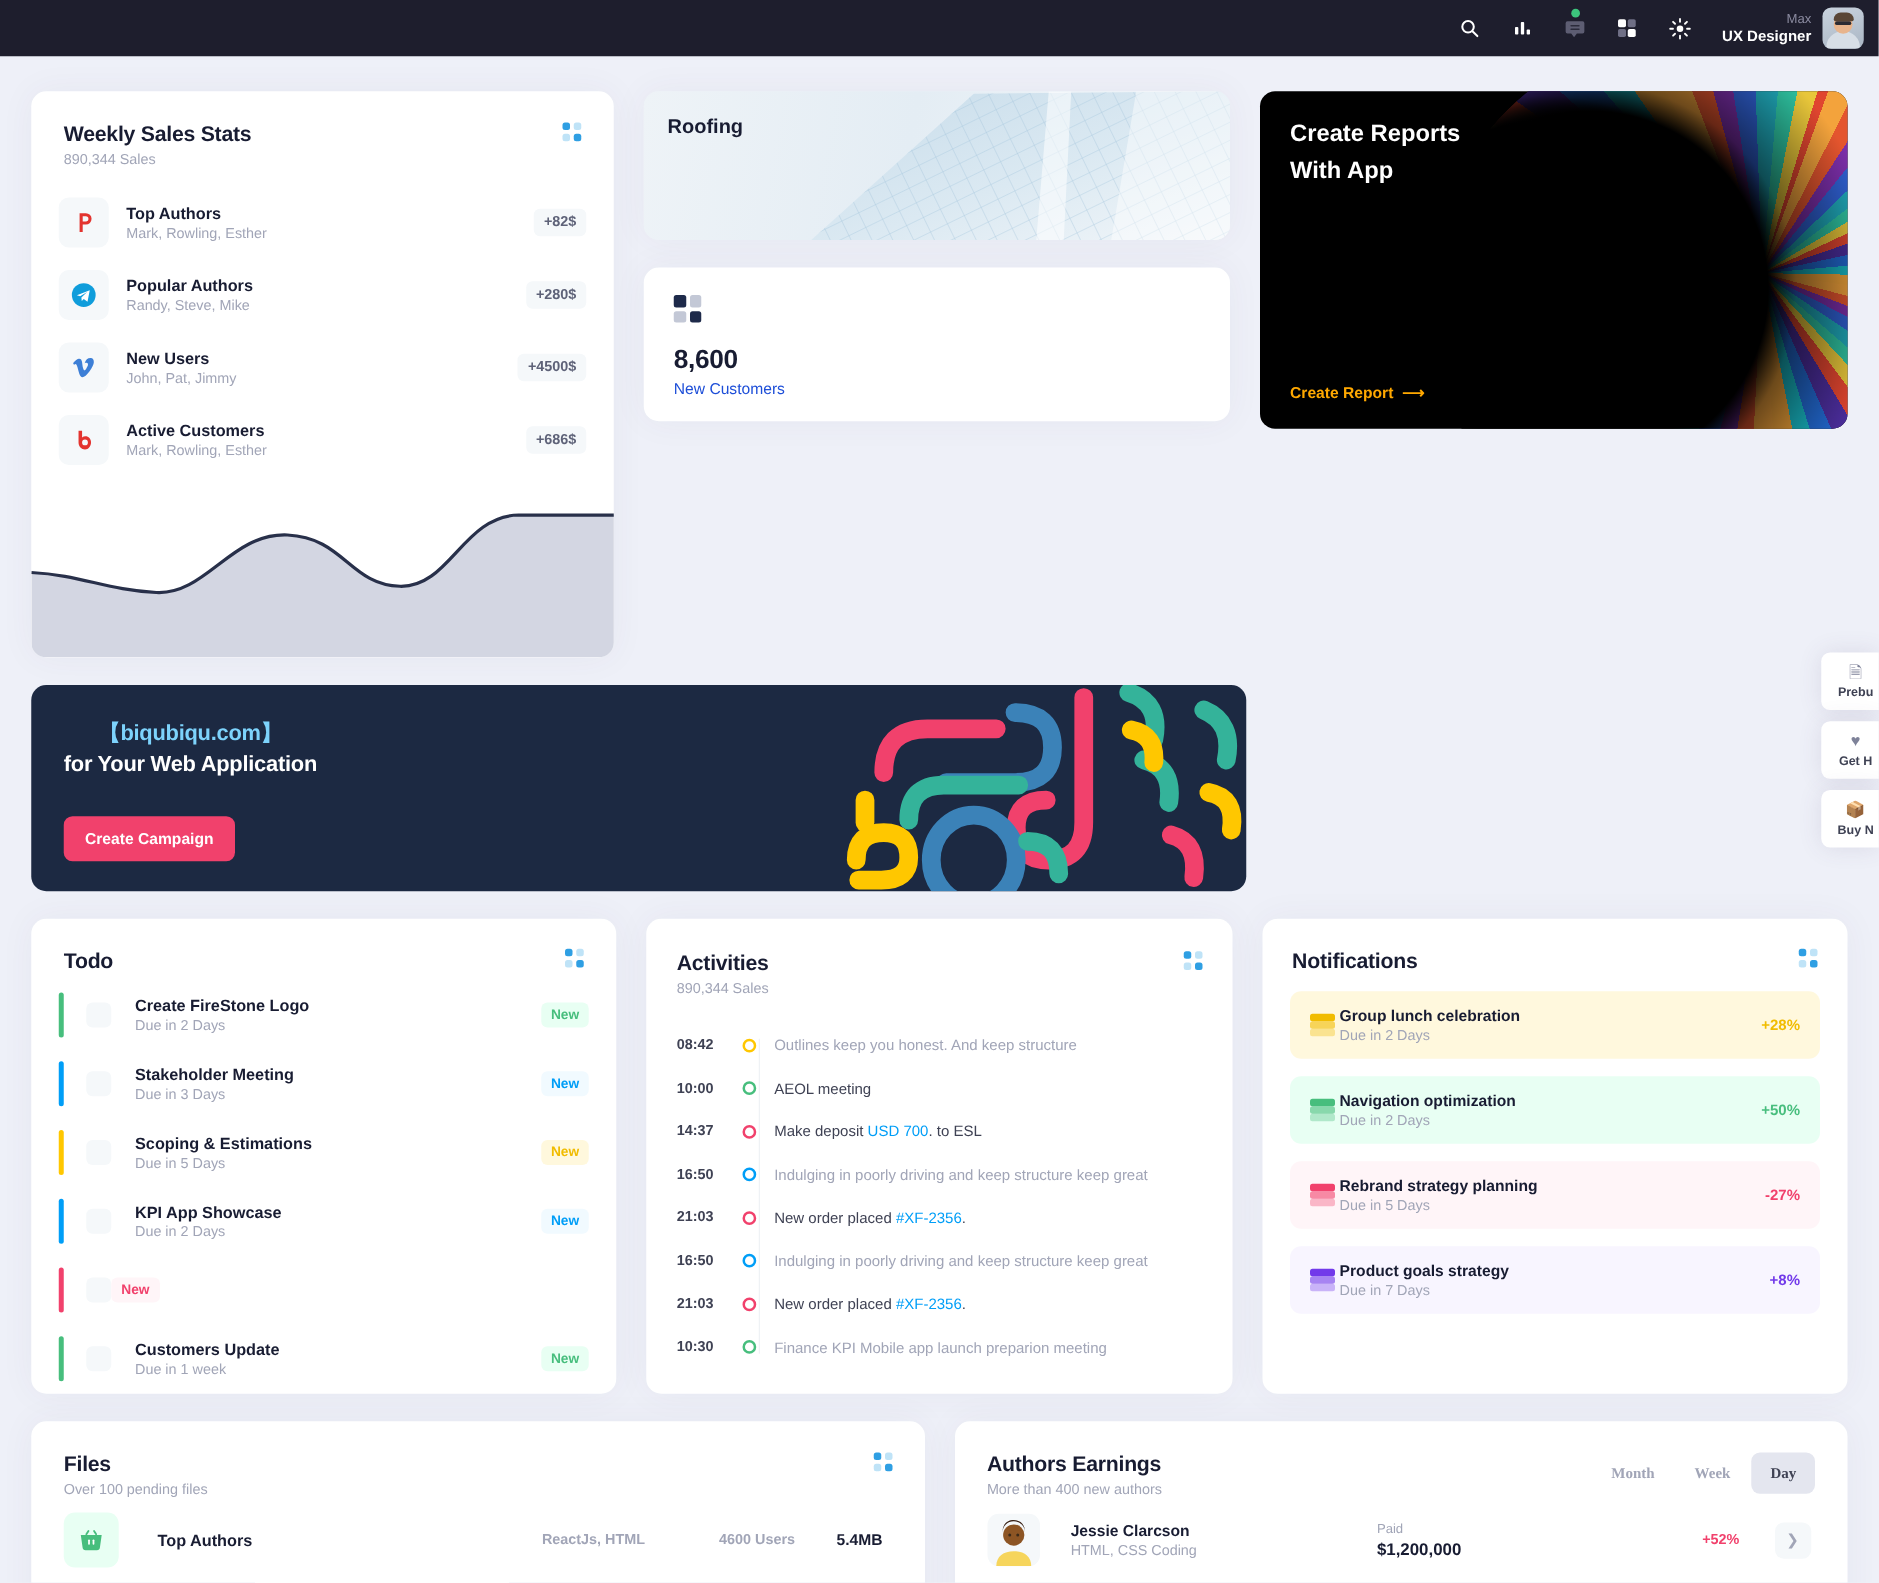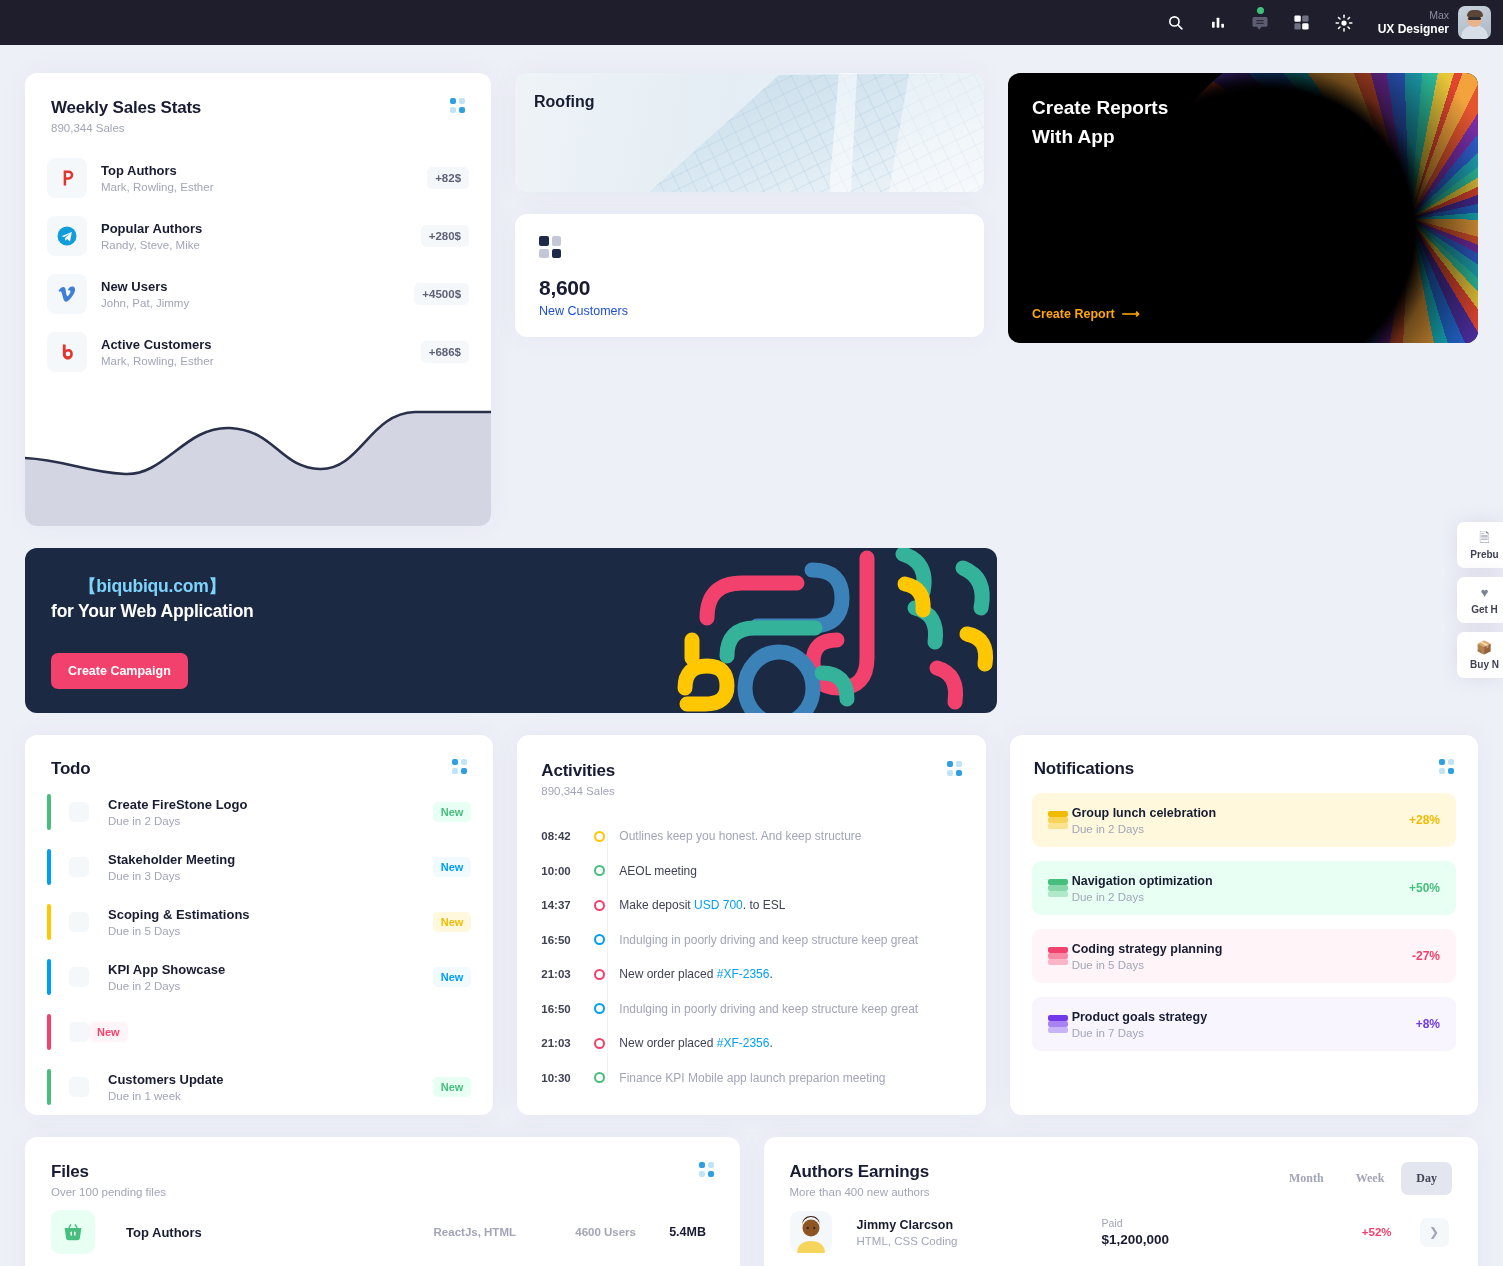--- a/index.html
+++ b/index.html
@@ -625,21 +625,21 @@
             </div>
             <div class="notif-pct" style="color:#47be7d">+50%</div>
           </div>
           <div class="notif-row" style="background: rgb(255, 245, 248);">
             <div class="layers">
               <span class="lay-a" style="background:#f1416c"></span>
               <span class="lay-b" style="background:#f1416c"></span>
               <span class="lay-c" style="background:#f1416c"></span>
             </div>
             <div class="notif-txt">
-              <div class="notif-title">Coding strategy planning</div>
+              <div class="notif-title">Rebrand strategy planning</div>
               <div class="notif-due">Due in 5 Days</div>
             </div>
             <div class="notif-pct" style="color:#f1416c">-27%</div>
           </div>
           <div class="notif-row" style="background: rgb(248, 245, 255);">
             <div class="layers">
               <span class="lay-a" style="background:#7239ea"></span>
               <span class="lay-b" style="background:#7239ea"></span>
               <span class="lay-c" style="background:#7239ea"></span>
             </div>
@@ -701,21 +701,21 @@
       <div id="auth-list">
           <div class="auth-row">
             <div class="auth-av"><svg width="42" height="42" viewBox="0 0 42 42">
                 <path d="M7 42c0-8 6-12 14-12s14 4 14 12z" fill="#f6d55c"></path>
                 <circle cx="21" cy="17" r="8.5" fill="#8d5524"></circle>
                 <path d="M12 15a9 9 0 0118 0c0-7-4-10-9-10s-9 3-9 10z" fill="#3b2317"></path>
                 <circle cx="17.8" cy="17" r="1.2" fill="#3b2a1a"></circle>
                 <circle cx="24.2" cy="17" r="1.2" fill="#3b2a1a"></circle>
               </svg></div>
             <div class="auth-name-wrap">
-              <div class="auth-name">Jimmy Clarcson</div>
+              <div class="auth-name">Jessie Clarcson</div>
               <div class="auth-role">HTML, CSS Coding</div>
             </div>
             <div class="auth-paid">
               <div class="auth-paid-lbl">Paid</div>
               <div class="auth-paid-val">$1,200,000</div>
             </div>
             <div class="auth-pct" style="color:#f1416c">+52%</div>
             <div class="auth-arrow">❯</div>
           </div>
         </div>

